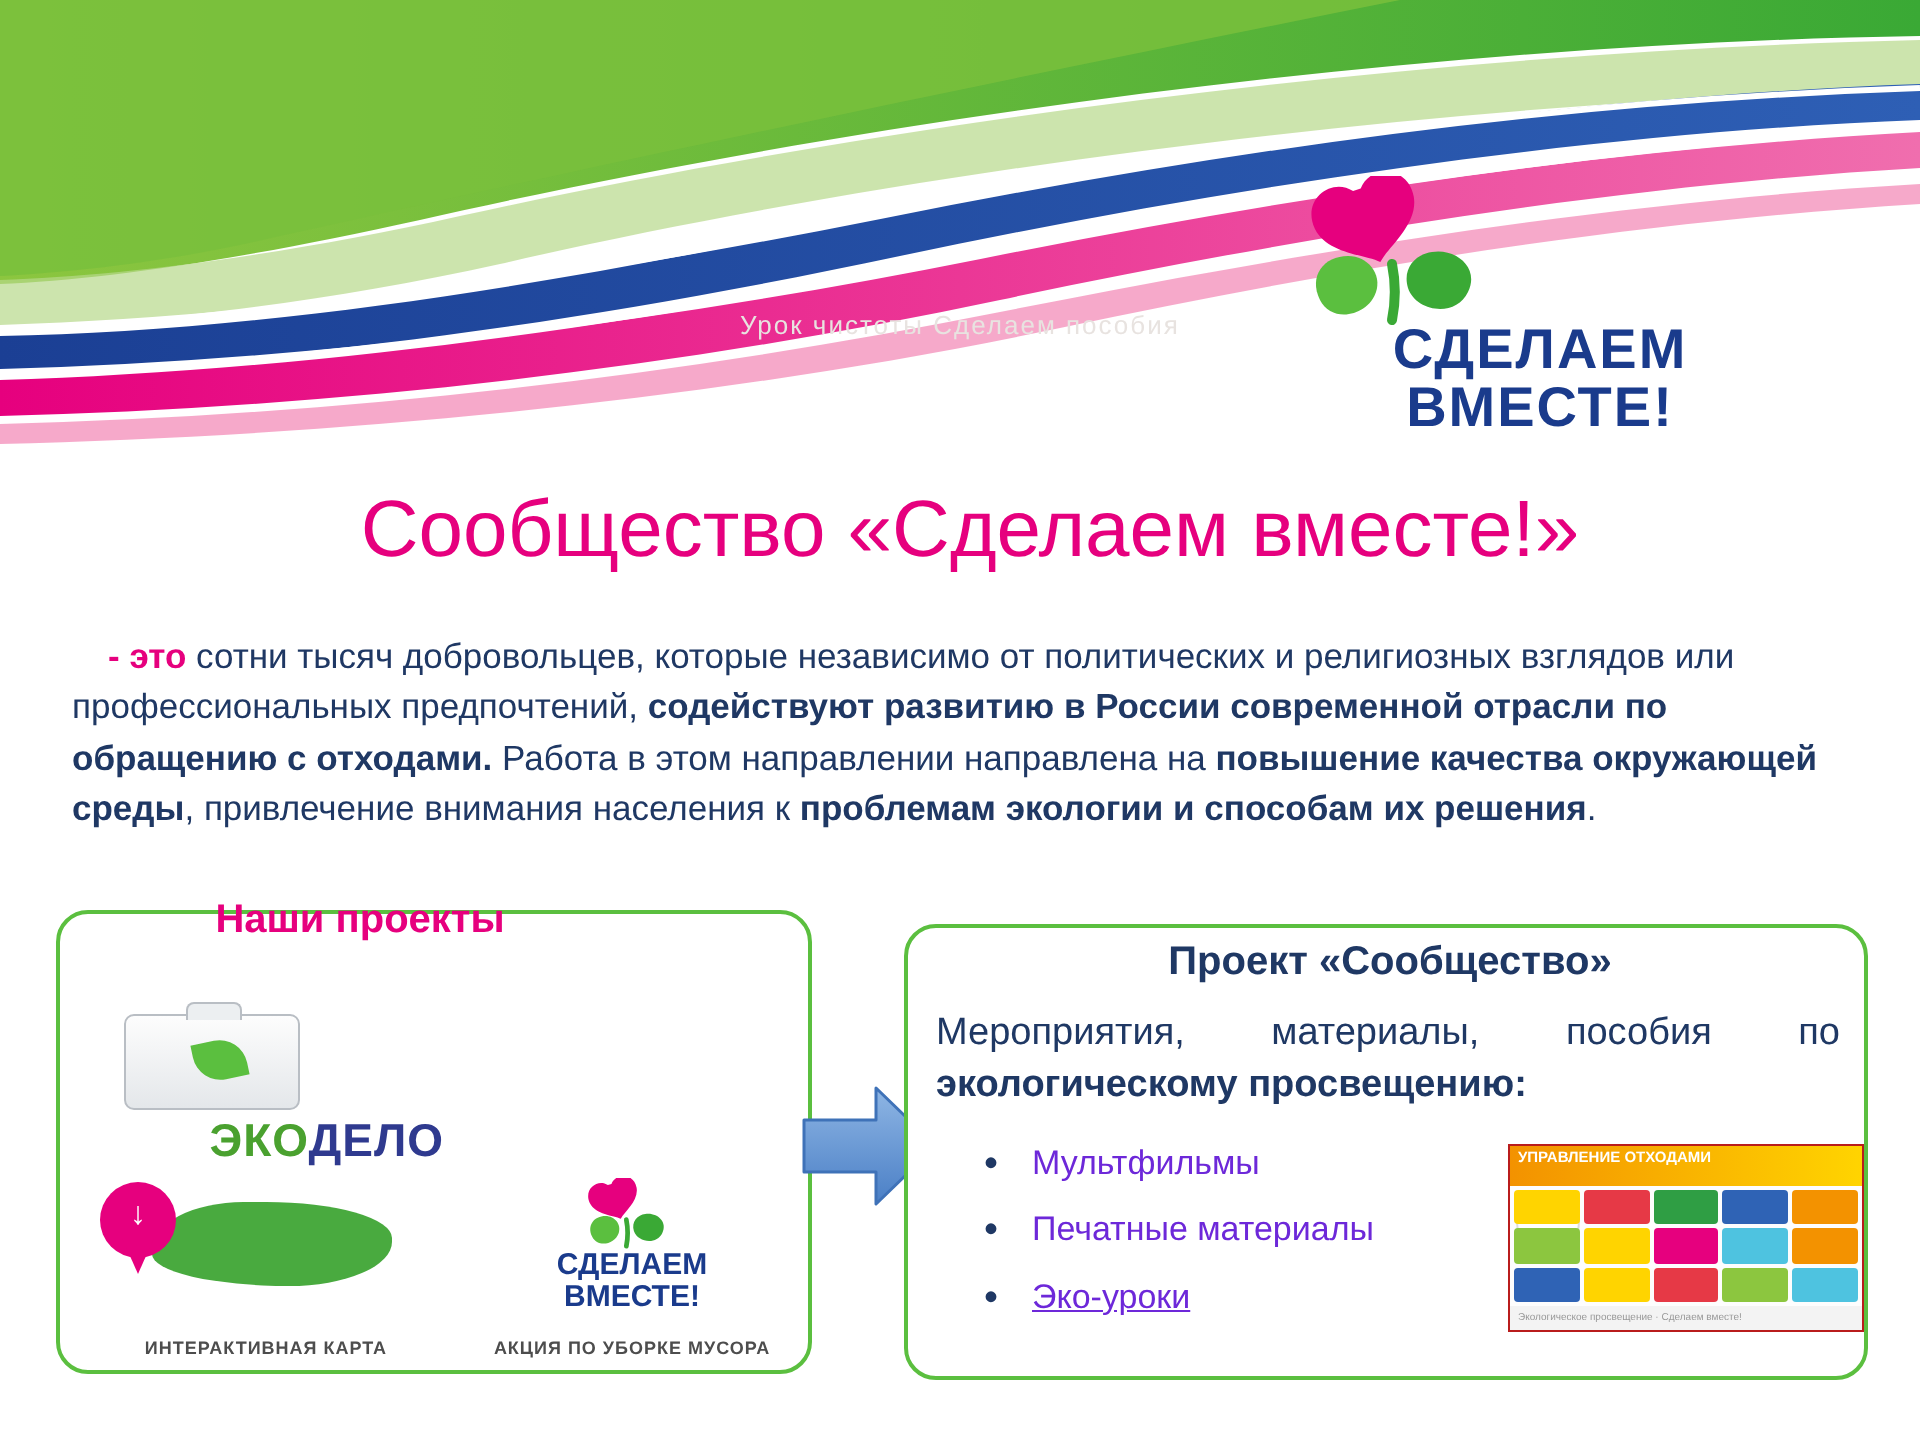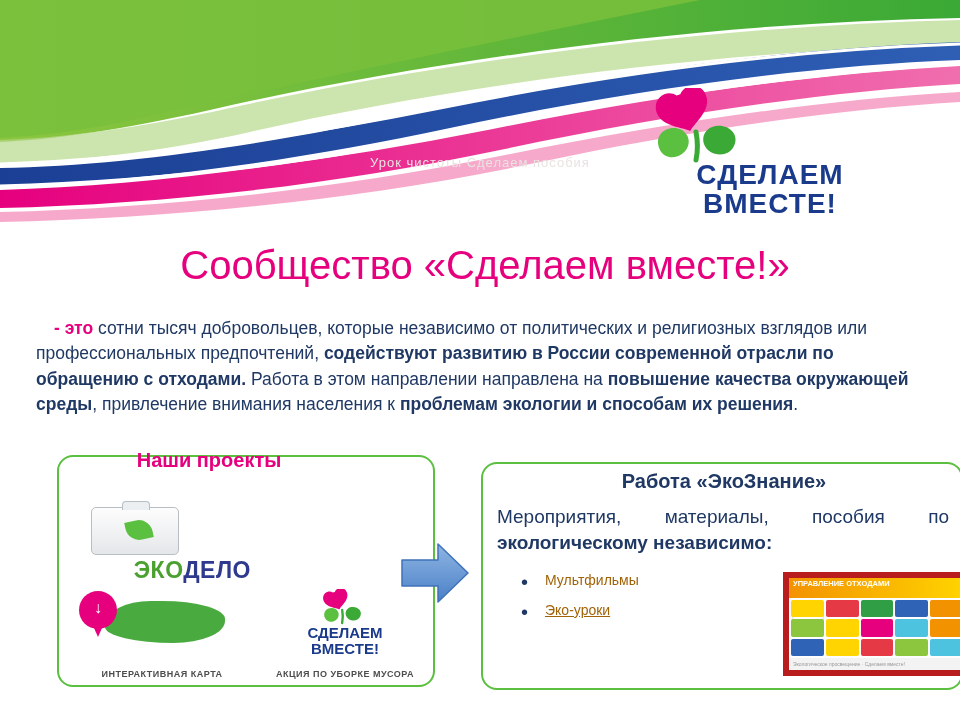--- a/index.html
+++ b/index.html
@@ -103,21 +103,20 @@
   .lead b { font-weight: bold; }
   .lead .pink { color: #e6007e; font-weight: bold; }
 
   
   .box {
     position: absolute;
     border: 2px solid #5bbf3f;
     border-radius: 16px;
     background: #ffffff;
     box-sizing: border-box;
-    margin-left: 29px;
   }
   .box-left {
     left: 28px;
     top: 455px;
     width: 378px;
     height: 232px;
   }
   .box-right {
     left: 452px;
     top: 462px;
@@ -331,22 +330,22 @@
   }
   .box-right-lead b { font-weight: bold; }
   .bullets {
     position: absolute;
     left: 26px;
     top: 108px;
     width: 300px;
     margin: 0;
     padding: 0;
     list-style: none;
-    font-size: 14px;
-    color: #a16207;
+    font-size: 17px;
+    color: #6d28d9;
   }
   .bullets li {
     position: relative;
     padding-left: 36px;
     margin-bottom: 13px;
     line-height: 1.2;
   }
   .bullets li:before {
     content: "•";
     position: absolute;
@@ -357,21 +356,21 @@
   }
   .bullets li.link span { text-decoration: underline; }
 
   
   .poster {
     position: absolute;
     left: 300px;
     top: 108px;
     width: 176px;
     height: 92px;
-    border: 6px solid #b91c1c;
+    border: 1px solid #b91c1c;
     background: #fdfdfd;
     overflow: hidden;
   }
   .poster-head {
     position: absolute;
     left: 0; top: 0;
     width: 176px; height: 20px;
     background: linear-gradient(90deg,#f39200,#ffd400);
   }
   .poster-head-t {
@@ -522,28 +521,29 @@
         <linearGradient id="gArrow" x1="0" y1="0" x2="0" y2="1">
           <stop offset="0" stop-color="#8fb6e4"></stop>
           <stop offset="1" stop-color="#4a7fc6"></stop>
         </linearGradient>
       </defs>
       <path d="M2,20 H38 V4 L68,33 L38,62 V46 H2 Z" fill="url(#gArrow)" stroke="#3f72b8" stroke-width="1.5" stroke-linejoin="round"></path>
     </svg>
   </div>
 
   <div class="box box-right">
-    <div class="box-right-title">Работа «ЭкоЗнание»</div>
+    <div class="box-right-title">Проект «Сообщество»</div>
 
     <div class="box-right-lead">
-      <span>Мероприятия, материалы, пособия по </span><b>экологическому независимо:</b>
+      <span>Мероприятия, материалы, пособия по </span><b>экологическому просвещению:</b>
     </div>
 
     <ul class="bullets">
       <li><span>Мультфильмы</span></li>
+      <li><span>Печатные материалы</span></li>
       <li class="link"><span>Эко-уроки</span></li>
     </ul>
 
     <div class="poster">
       <div class="poster-head">
         <div class="poster-head-t">УПРАВЛЕНИЕ ОТХОДАМИ</div>
       </div>
       <div class="poster-badge"></div>
       <div class="poster-grid">
         <div class="poster-cell" style="background:#ffd400"></div>

